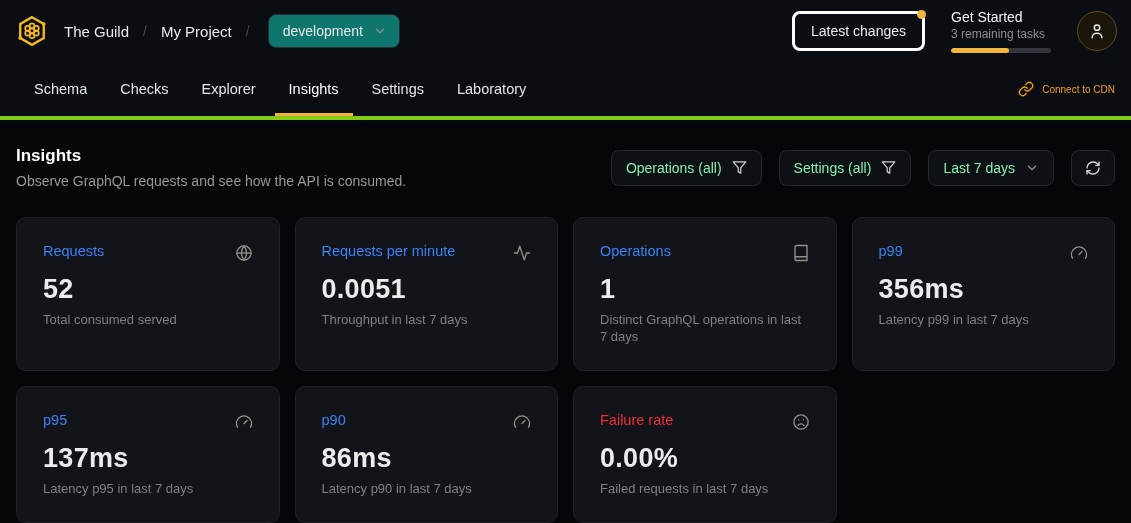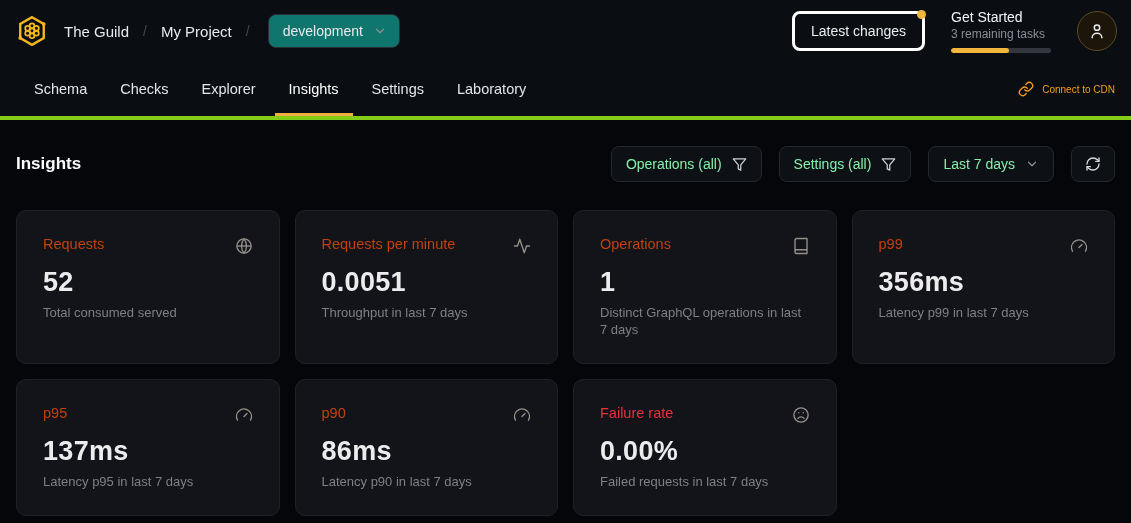--- a/index.html
+++ b/index.html
@@ -92,21 +92,21 @@
   
   .cards {
     display:grid; grid-template-columns:repeat(4,1fr);
     gap:15px; margin:28px 16px 0 16px;
   }
   .card {
     background:#121419; border:1px solid #1f2127; border-radius:10px;
     padding:25px 26px 24px 26px; min-height:127px;
   }
   .card-top { display:flex; align-items:flex-start; justify-content:space-between; }
-  .card-title { font-size:14.5px; color:#c2410c; }
+  .card-title { font-size:14.5px; color:#3b82f6; }
   .card-title.green { color:#17b877; }
   .card-title.red { color:#ee2f3a; }
   .card-icon { color:#95908a; margin-top:1px; }
   .card-value { font-size:27px; font-weight:bold; color:#ececee; margin-top:12px; letter-spacing:.3px; }
   .card-sub { font-size:13px; color:#807f83; margin-top:7px; line-height:1.3; }
 </style>
 </head>
 <body>
 
 <header class="top-header">
@@ -177,20 +177,21 @@
       <path d="M14 11a5 5 0 0 0-7.54-.54l-3 3a5 5 0 0 0 7.07 7.07l1.71-1.71"></path>
     </svg>
     <span>Connect to CDN</span>
   </button>
 </nav>
 
 <main>
   <div class="page-head">
     <div>
       <h1 class="page-title">Insights</h1>
+      <p class="page-subtitle">Observe GraphQL requests and see how the API is consumed.</p>
     </div>
     <div class="filters">
       <button class="filter-btn">
         <span>Operations (all)</span>
         <svg width="15" height="15" viewBox="0 0 24 24" fill="none" stroke="#cfd0d3" stroke-width="2" stroke-linecap="round" stroke-linejoin="round">
           <polygon points="22 3 2 3 10 12.46 10 19 14 21 14 12.46 22 3"></polygon>
         </svg>
       </button>
       <button class="filter-btn">
         <span>Settings (all)</span>

